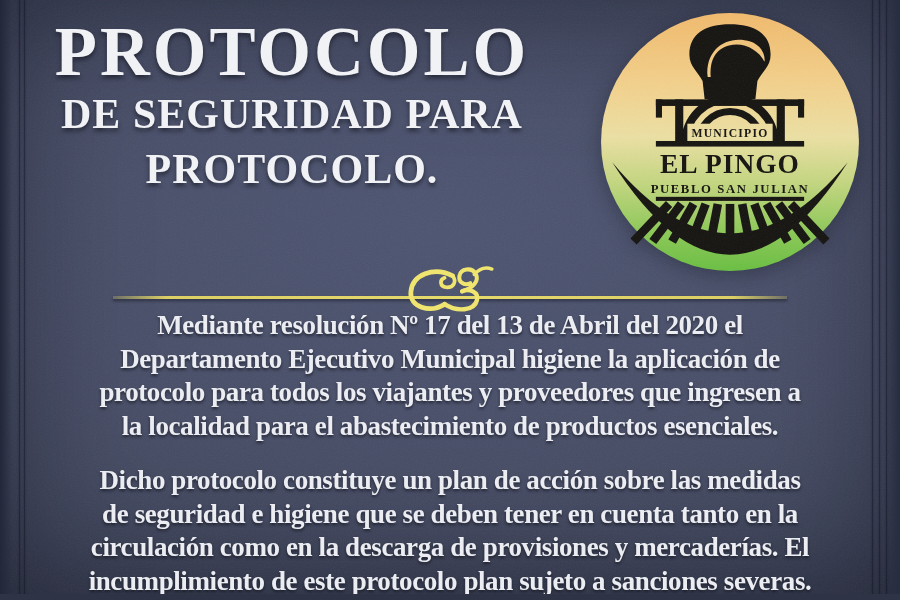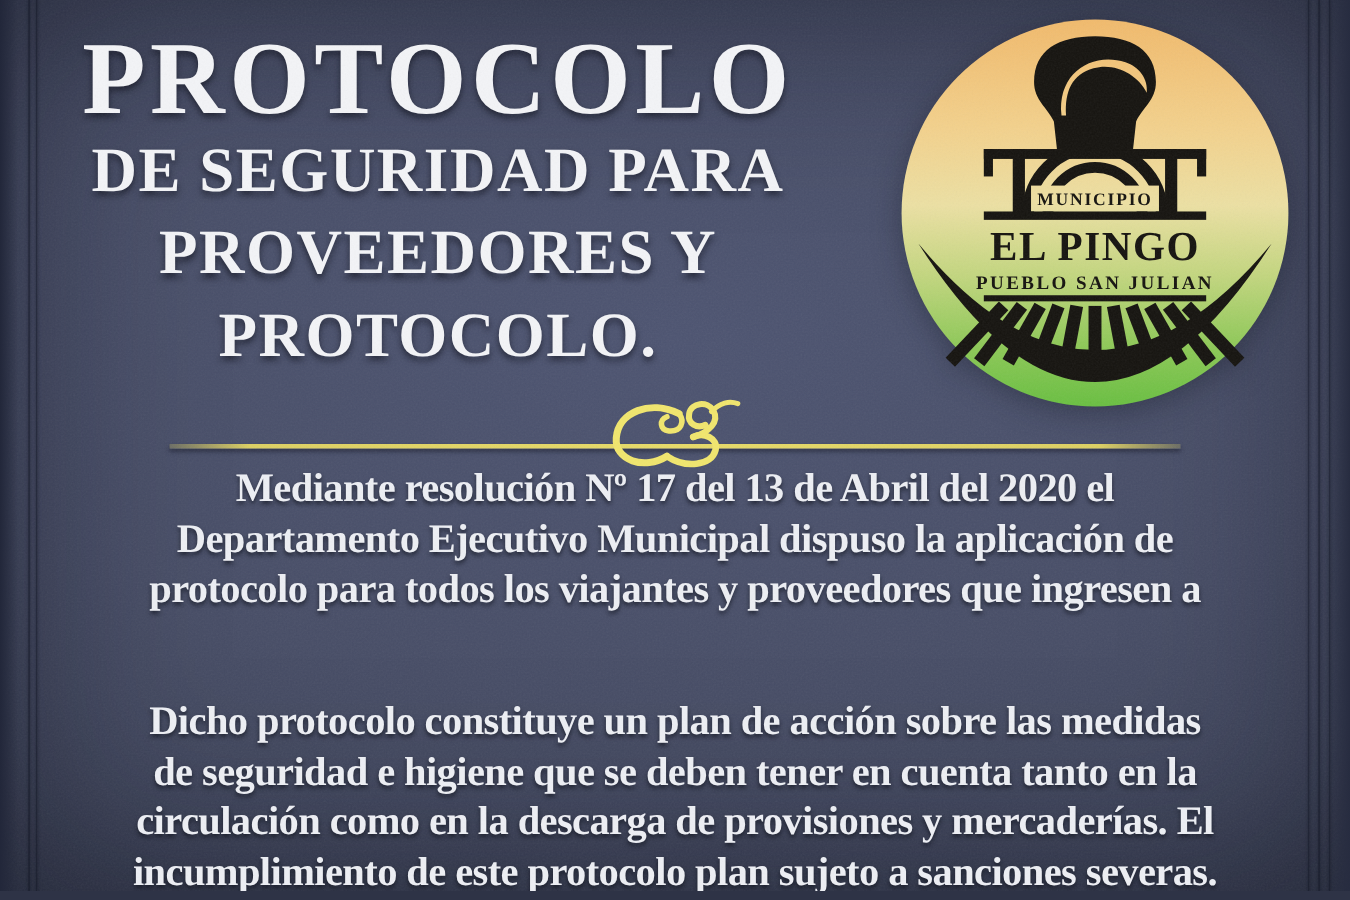--- a/index.html
+++ b/index.html
@@ -41,21 +41,20 @@
 </style>
 </head>
 <body>
 
 <div class="poster">
 
   <div class="title-block">
     <div class="main-title">PROTOCOLO</div>
     <div class="subtitle">
       <div>DE SEGURIDAD PARA</div>
-      <div>PROVEEDORES Y</div>
       <div>PROTOCOLO.</div>
     </div>
   </div>
 
   <div class="logo-wrap">
     <svg viewBox="0 0 260 260">
       <defs>
         <linearGradient id="lg" x1="0" y1="0" x2="0" y2="1">
           <stop offset="0" stop-color="#f1ba6c"></stop>
           <stop offset="0.28" stop-color="#f3d18c"></stop>
@@ -120,22 +119,23 @@
         <path stroke-width="5.5" d="M74,16 C80,24 76,34 64,33 C55,32 54,22 62,19"></path>
         <path stroke-width="6.5" d="M62,58 C80,70 106,68 110,52 C113,40 98,34 88,39"></path>
         <path stroke-width="6" d="M88,39 C104,34 114,24 108,13 C102,3 86,5 84,16 C82,26 92,31 100,27"></path>
         <path stroke-width="5" d="M106,14 C114,5 124,3 132,6"></path>
       </g>
     </svg>
   </div>
 
   <div class="body-text para1">
     <div>Mediante resolución Nº 17 del 13 de Abril del 2020 el</div>
-    <div>Departamento Ejecutivo Municipal dispuso la aplicación de</div>
+    <div>Departamento Ejecutivo Municipal higiene la aplicación de</div>
     <div>protocolo para todos los viajantes y proveedores que ingresen a</div>
+    <div>la localidad para el abastecimiento de productos esenciales.</div>
   </div>
 
   <div class="body-text para2">
     <div>Dicho protocolo constituye un plan de acción sobre las medidas</div>
     <div>de seguridad e higiene que se deben tener en cuenta tanto en la</div>
     <div>circulación como en la descarga de provisiones y mercaderías. El</div>
     <div>incumplimiento de este protocolo plan sujeto a sanciones severas.</div>
   </div>
 
   <svg class="noise">

